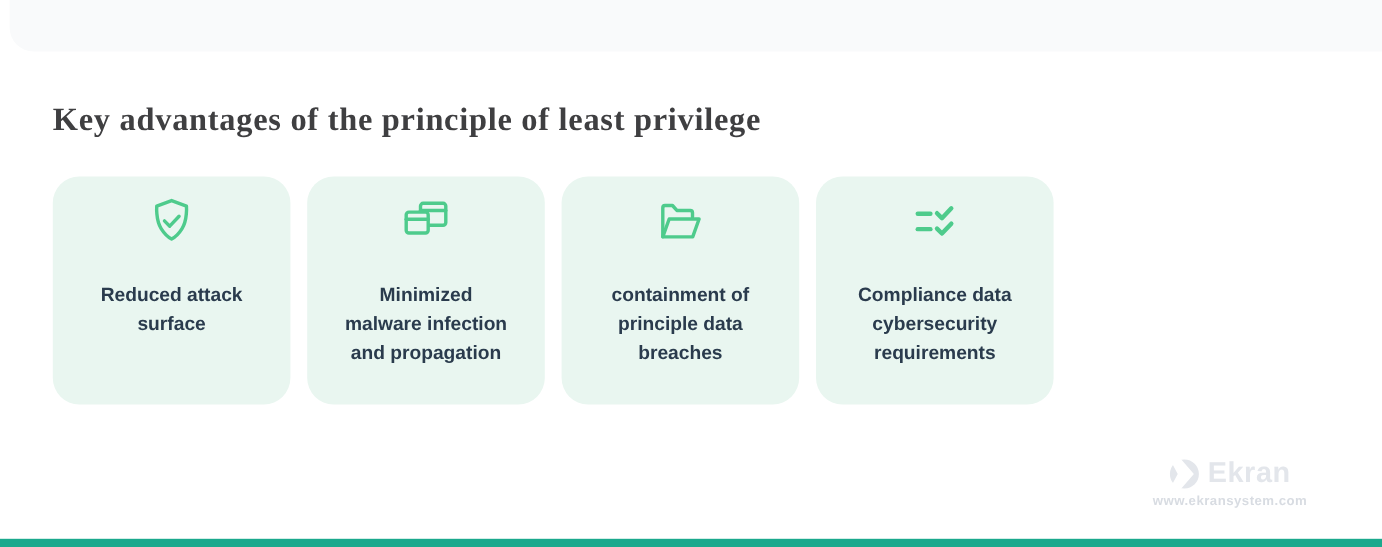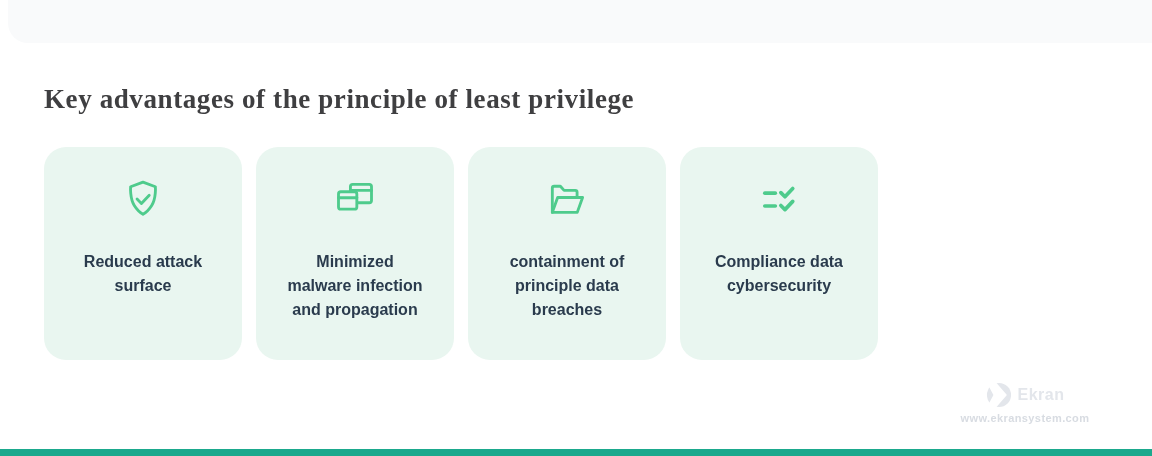--- a/index.html
+++ b/index.html
@@ -39,27 +39,27 @@
   .cards-row {
     position: absolute;
     top: 147px; left: 44px;
     width: 1046px;
     display: flex;
     gap: 14px;
   }
 
   .card {
     width: 198px;
-    height: 213px;
+    height: 190px;
     background: var(--card-bg, #e9f6f0);
     border-radius: 22px;
     display: flex;
     flex-direction: column;
     align-items: center;
-    padding-top: 31px;
+    padding-top: 16px;
   }
 
   .icon {
     color: var(--accent-green, #4ecb8c);
     width: 44px;
     height: 44px;
     flex: 0 0 auto;
   }
   .icon svg { display: block; width: 44px; height: 44px; }
   .icon svg path, .icon svg rect, .icon svg polyline, .icon svg line {
@@ -93,21 +93,21 @@
     user-select: none;
   }
   .brand-row {
     display: flex;
     align-items: center;
     gap: 6px;
     height: 27px;
   }
   .brand-mark { width: 26px; height: 26px; }
   .brand-name {
-    font-size: 16px;
+    font-size: 24px;
     font-weight: 600;
     letter-spacing: 0.5px;
     color: var(--watermark, #e3e6eb);
     line-height: 27px;
     text-align: center;
   }
   .brand-url {
     margin-top: 4px;
     font-size: 11px;
     font-weight: 700;
@@ -183,20 +183,21 @@
         <svg viewBox="0 0 48 48">
           <line class="thick" x1="8.5" y1="16.5" x2="20" y2="16.5"></line>
           <polyline class="thick" points="26,16 30.5,20.5 39,11.5"></polyline>
           <line class="thick" x1="8.5" y1="30.5" x2="20" y2="30.5"></line>
           <polyline class="thick" points="26,30 30.5,34.5 39,25.5"></polyline>
         </svg>
       </span>
       <div class="card-text">
         <div>Compliance data</div>
         <div>cybersecurity</div>
+        <div>requirements</div>
       </div>
     </div>
 
   </div>
 
   <div class="watermark">
     <div class="brand-row">
       <svg class="brand-mark" viewBox="0 0 28 28">
         <circle cx="14" cy="14" r="13" fill="var(--watermark, #e3e6eb)"></circle>
         <path d="M0 -1 L9.5 -1 L22.5 14 L9.5 29 L0 29 L8 14 Z" fill="#ffffff"></path>

